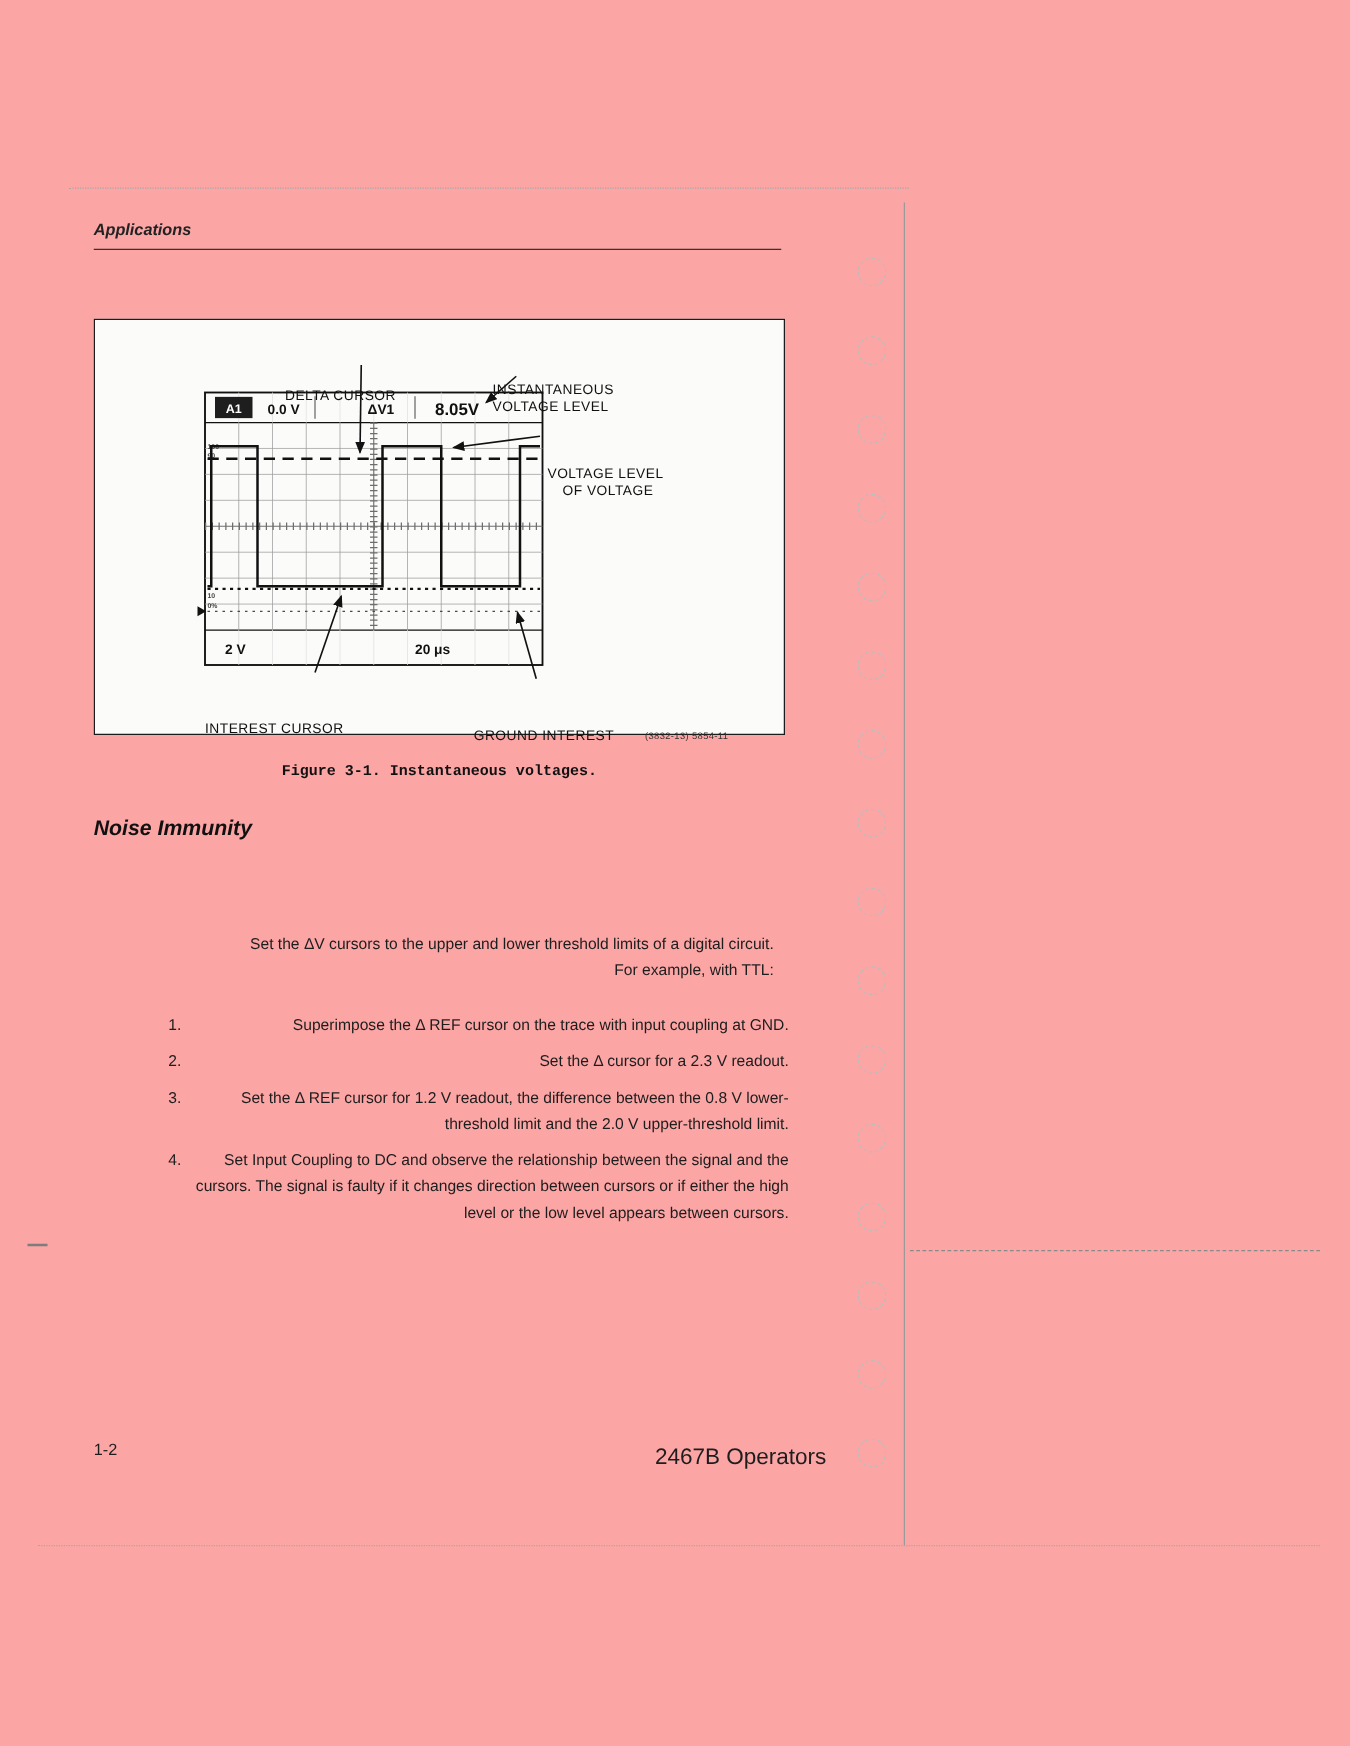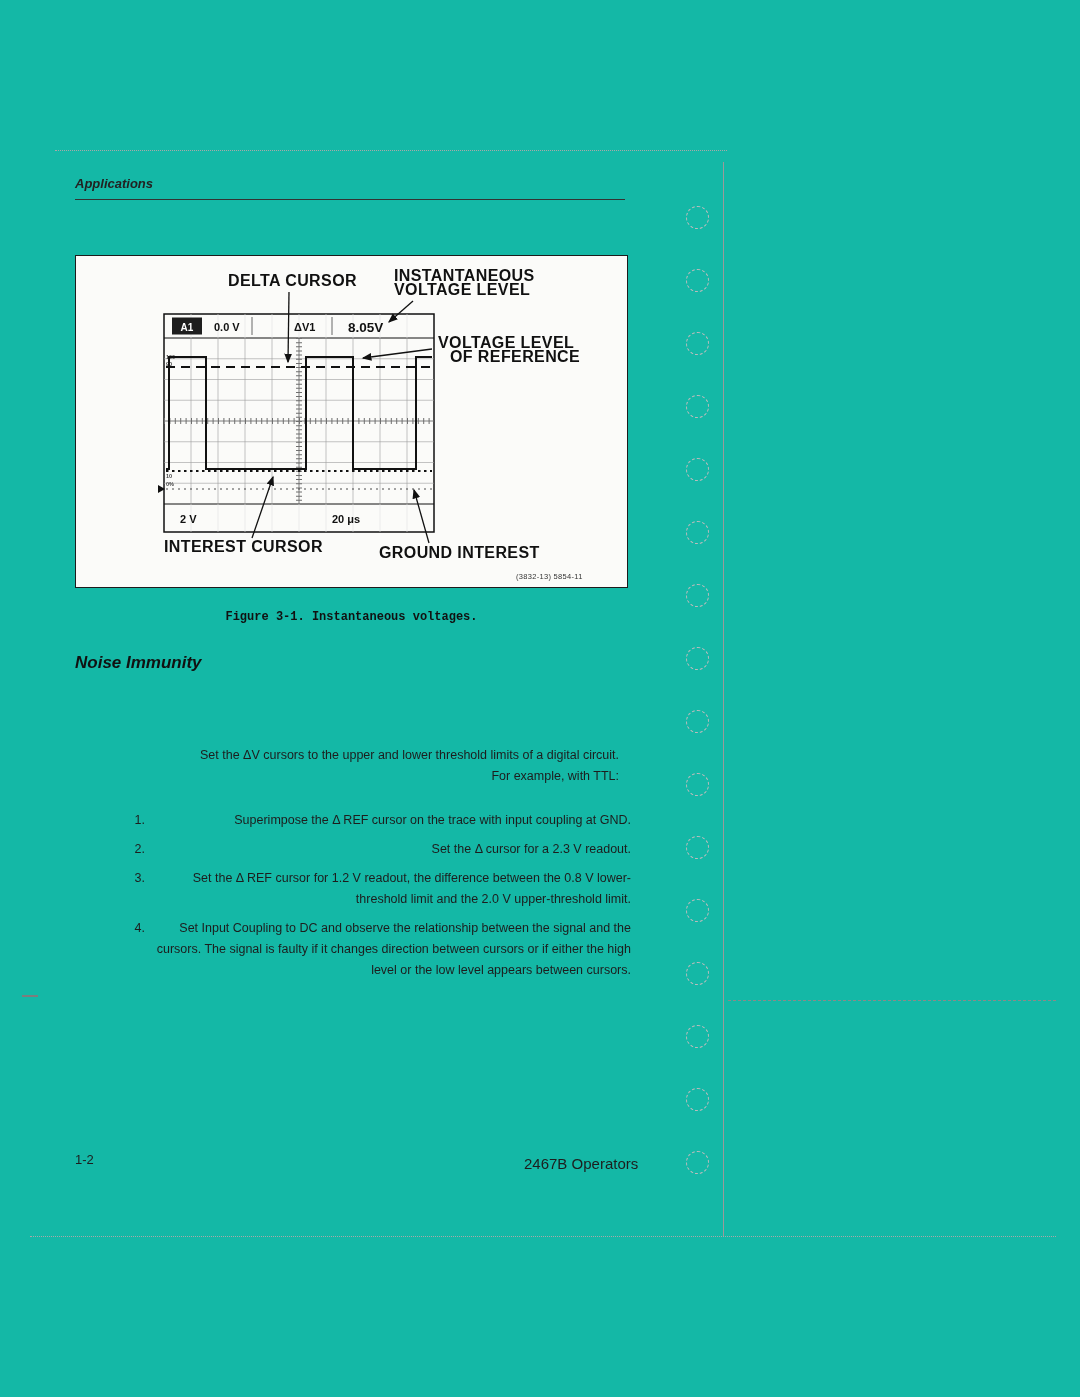--- a/index.html
+++ b/index.html
@@ -1,20 +1,20 @@
 <!DOCTYPE html>
 <html><head>
 <meta charset="utf-8">
 <style>
   * { margin:0; padding:0; box-sizing:border-box; }
   html,body { background:#e9e9e7; }
   body { font-family:"Liberation Sans", sans-serif; }
   #page {
     position:relative; width:1080px; height:1397px;
-    background:#14b8a6; color:#1a1a1a; overflow:hidden;
+    background:#fca5a5; color:#1a1a1a; overflow:hidden;
     margin:0 auto;
   }
   .abs { position:absolute; }
 
   
   .dotted-rule { border-top:1px dotted #a8a8a8; height:0; }
   .dashed-rule { border-top:1px dashed #8a8a8a; height:0; }
   .page-edge   { border-left:1px solid #9a9a9a; width:0; }
   .punch-hole {
     position:absolute; left:686px; width:23px; height:23px;
@@ -24,36 +24,36 @@
 
   
   .section-header {
     font-style:italic; font-weight:bold; font-size:13px; color:#222;
     padding-bottom:8px; border-bottom:1.5px solid #333;
   }
 
   
   .figure-box { border:1.5px solid #1c1c1c; background:#fbfbf9; }
   .fig-label {
-    font-size:16px; font-weight:bold; letter-spacing:.4px; color:#111;
-    white-space:nowrap; line-height:14px;
-  }
-  .fig-partnum { font-size:7.5px; color:#333; letter-spacing:.3px; }
+    font-size:11px; font-weight:normal; letter-spacing:.4px; color:#111;
+    white-space:nowrap; line-height:14px;margin-top:36px;
+  }
+  .fig-partnum { font-size:7.5px; color:#333; letter-spacing:.3px;margin-top:12px; }
   .fig-caption { font-size:12px; font-weight:bold; text-align:center; color:#111;font-family:Liberation Mono, monospace; }
 
   
   .doc-heading { font-size:17px; font-weight:bold; font-style:italic; color:#111; }
   .body-text   { font-size:12.5px; line-height:21px; color:#1d1d1d;text-align:right; }
   .intro { text-indent:26px; width:524px; }
   .steps { width:516px; }
   .step  { display:flex; margin-bottom:8px; }
   .step-num { width:30px; flex:0 0 30px; }
   .step-txt { flex:1; }
 
-  .footer-text { font-size:15px; color:#1d1d1d; }
+  .footer-text { font-size:18px; color:#1d1d1d; }
 </style>
 </head>
 <body>
 
 <div id="page">
 
   <div class="abs dotted-rule" style="left:55px; top:150px; width:672px;"></div>
   <div class="abs dotted-rule" style="left:30px; top:1236px; width:1026px;"></div>
   <div class="abs page-edge" style="left:723px; top:162px; height:1074px;"></div>
   <div class="abs dashed-rule" style="left:728px; top:1000px; width:328px;"></div>
@@ -174,21 +174,21 @@
       </g>
     </svg>
 
     <div class="abs fig-label" style="left:152px; top:18px;">DELTA CURSOR</div>
     <div class="abs fig-label" style="left:318px; top:13px;">
       <div>INSTANTANEOUS</div>
       <div>VOLTAGE LEVEL</div>
     </div>
     <div class="abs fig-label" style="left:362px; top:80px;">
       <div>VOLTAGE LEVEL</div>
-      <div style="padding-left:12px;">OF REFERENCE</div>
+      <div style="padding-left:12px;">OF VOLTAGE</div>
     </div>
     <div class="abs fig-label" style="left:88px; top:284px;">INTEREST CURSOR</div>
     <div class="abs fig-label" style="left:303px; top:290px;">GROUND INTEREST</div>
     <div class="abs fig-partnum" style="left:440px; top:316px;">(3832-13)  5854-11</div>
   </div>
 
   <div class="abs fig-caption" style="left:75px; top:610px; width:553px;">Figure 3-1. Instantaneous voltages.</div>
 
   <div class="abs doc-heading" style="left:75px; top:653px;">Noise Immunity</div>
 

